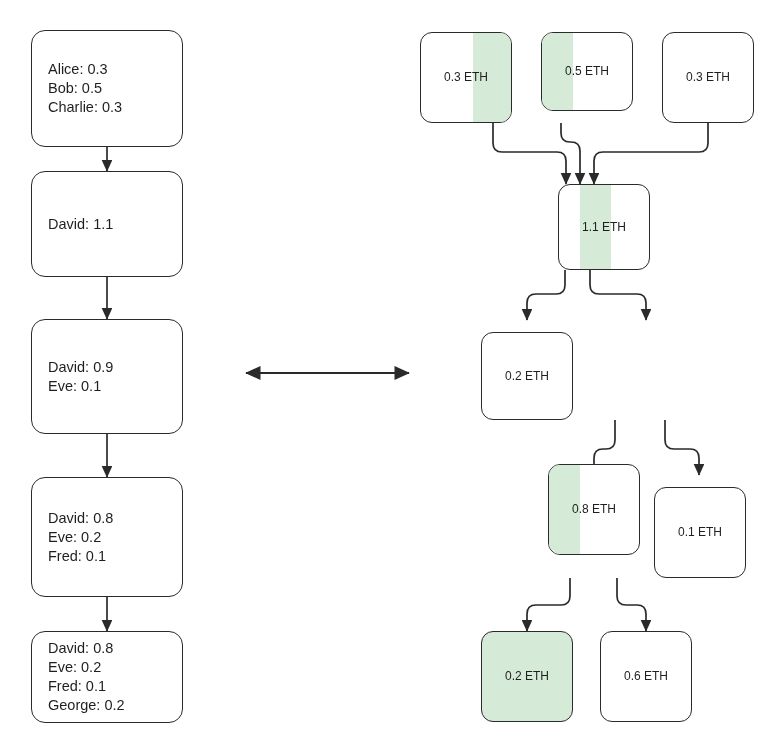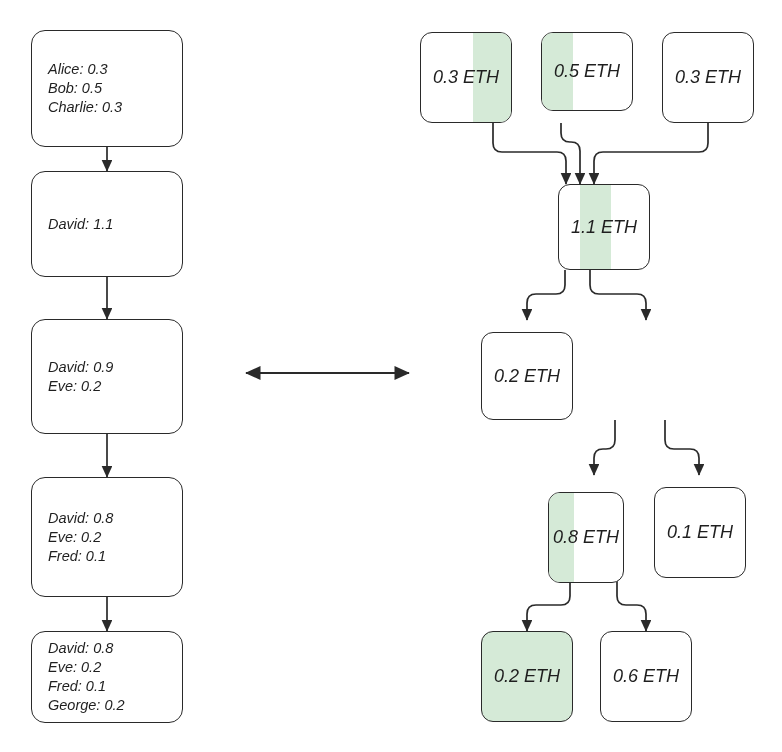--- a/index.html
+++ b/index.html
@@ -50,21 +50,20 @@
     position: absolute;
     top: 0;
     bottom: 0;
     background: #d5ead7;
   }
 
   .node-text {
     position: relative;
     z-index: 2;
     white-space: pre;
-    font-style: italic;
   }
 
   
   .state-node {
     border-radius: 14px;
     display: flex;
     align-items: center;
     justify-content: flex-start;
   }
   .state-node .node-text {
@@ -74,21 +73,21 @@
     text-align: left;
   }
 
   
   .utxo-node {
     display: flex;
     align-items: center;
     justify-content: center;
   }
   .utxo-node .node-text {
-    font-size: 18px;
+    font-size: 12px;
     line-height: 17px;
     text-align: center;
   }
 </style>
 </head>
 <body>
 
 <div id="diagram-canvas">
 
   <svg id="edge-layer" viewBox="0 0 782 752" width="782" height="752" aria-hidden="true">
@@ -145,21 +144,21 @@
 Bob: 0.5
 Charlie: 0.3</span>
   </div>
 
   <div class="node state-node" style="left:31px; top:171px; width:152px; height:106px;">
     <span class="node-text">David: 1.1</span>
   </div>
 
   <div class="node state-node" style="left:31px; top:319px; width:152px; height:115px;">
     <span class="node-text">David: 0.9
-Eve: 0.2</span>
+Eve: 0.1</span>
   </div>
 
   <div class="node state-node" style="left:31px; top:477px; width:152px; height:120px;">
     <span class="node-text">David: 0.8
 Eve: 0.2
 Fred: 0.1</span>
   </div>
 
   <div class="node state-node" style="left:31px; top:631px; width:152px; height:92px;">
     <span class="node-text">David: 0.8
@@ -185,21 +184,21 @@
   <div class="node utxo-node" style="left:541px; top:184px; width:92px; height:86px;margin-left:17px;">
     <span class="band" style="left:23%; width:35%;"></span>
     <span class="node-text">1.1 ETH</span>
   </div>
 
   <div class="node utxo-node" style="left:481px; top:332px; width:92px; height:88px;">
     <span class="node-text">0.2 ETH</span>
   </div>
 
 
-  <div class="node utxo-node" style="left:548px; top:492px; width:76px; height:91px;">
+  <div class="node utxo-node" style="left:548px; top:464px; width:92px; height:91px;">
     <span class="band" style="left:0; width:34%;"></span>
     <span class="node-text">0.8 ETH</span>
   </div>
 
   <div class="node utxo-node" style="left:654px; top:487px; width:92px; height:91px;">
     <span class="node-text">0.1 ETH</span>
   </div>
 
   <div class="node utxo-node" style="left:481px; top:631px; width:92px; height:91px; background:#d5ead7;">
     <span class="node-text">0.2 ETH</span>

